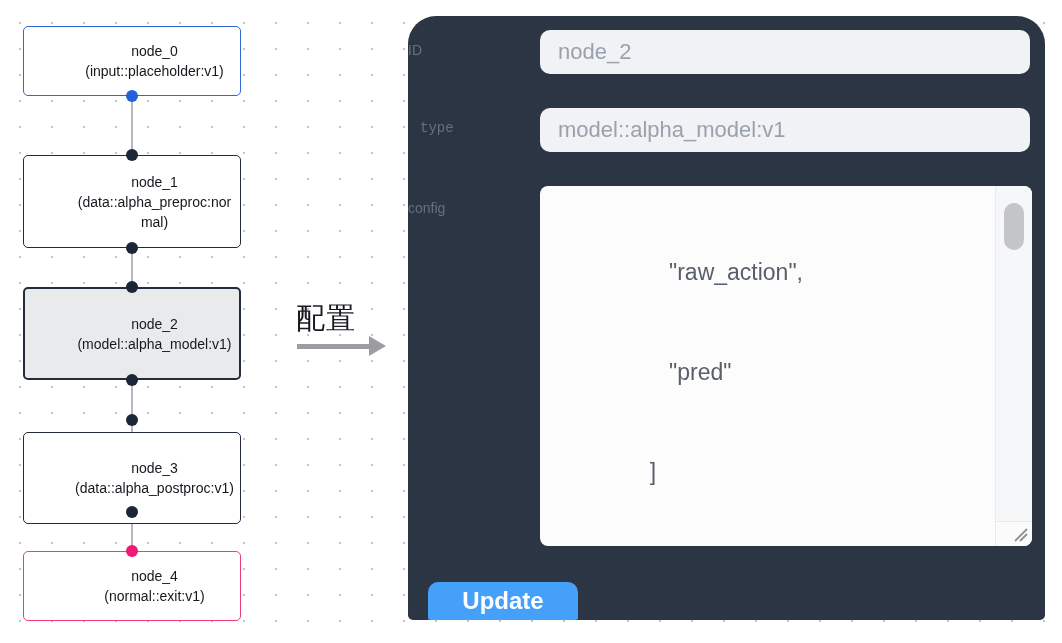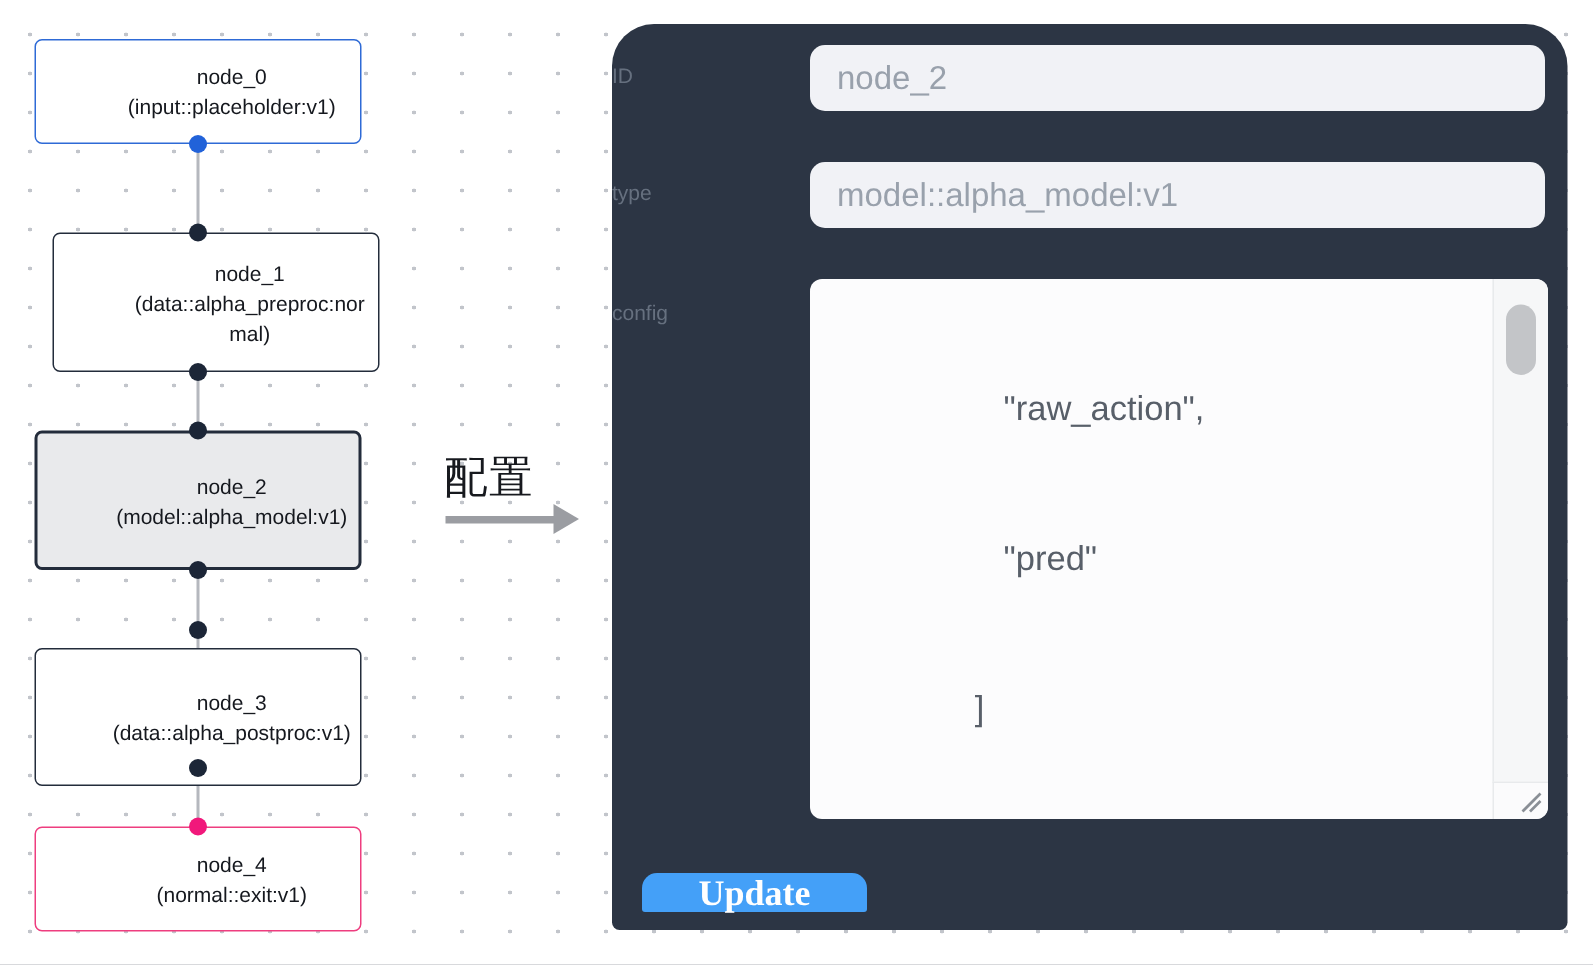--- a/index.html
+++ b/index.html
@@ -13,57 +13,57 @@
   
   .flow-edge{position:absolute;left:131px;top:96px;width:2px;height:455px;background:#b5b8be;z-index:0;}
   .flow-node{
     position:absolute;left:23px;width:218px;box-sizing:border-box;
     background:#fff;border:1.6px solid #232c3b;border-radius:5px;
     display:flex;flex-direction:column;align-items:center;justify-content:center;
     z-index:1;font-size:14px;line-height:20px;color:#15181e;text-align:center;padding-left:45px;
   }
   .flow-node .sub{max-width:163px;word-break:break-all;}
   #node0{top:26px;height:70px;border-color:#2e6ad6;}
-  #node1{top:155px;height:93px;margin-left:12px;}
+  #node1{top:155px;height:93px;}
   #node2{top:287px;height:93px;background:#e9eaec;border-width:2.2px;}
   #node3{top:432px;height:92px;}
   #node4{top:551px;height:70px;border-color:#ee3d7f;}
   .handle{position:absolute;left:126px;width:12px;height:12px;border-radius:50%;background:#1c2637;z-index:2;}
   .handle.blue{background:#2162d9;}
   .handle.pink{background:#f1187b;}
   
   .cfg-label{position:absolute;left:296px;top:299px;font-size:29px;font-weight:400;color:#17191e;letter-spacing:1px;z-index:1;}
   .arrow-shaft{position:absolute;left:297px;top:344px;width:73px;height:5px;background:#9b9da2;z-index:1;}
   .arrow-head{position:absolute;left:369px;top:336px;width:0;height:0;
     border-left:17px solid #9b9da2;border-top:10.5px solid transparent;border-bottom:10.5px solid transparent;z-index:1;}
   
   .panel{position:absolute;left:408px;top:16px;width:637px;height:604px;
     background:#2c3544;border-radius:28px 28px 5px 5px;z-index:3;}
   .field-label{position:absolute;width:104px;font-size:14px;color:#66707f;}
   #lbl-id{left:0;top:26px;}
-  #lbl-type{left:0;top:104px;}
+  #lbl-type{left:12px;top:104px;font-family:Liberation Mono, monospace;}
   #lbl-config{left:0;top:184px;}
   .field-input{position:absolute;left:132px;width:490px;height:44px;box-sizing:border-box;
     background:#f1f2f6;border:none;outline:none;border-radius:10px;
     font-family:"Liberation Sans",sans-serif;font-size:22px;color:#99a1ac;padding:0 0 0 18px;}
   #inp-id{top:14px;}
   #inp-type{top:92px;}
   .config-box{position:absolute;left:132px;top:170px;width:492px;height:360px;
     background:#fcfcfd;border-radius:8px;overflow:hidden;}
   .config-lines{position:absolute;left:14px;top:3px;right:40px;
     font-size:23px;line-height:33.4px;color:#585f69;white-space:pre;}
   .scroll-track{position:absolute;right:0;top:0;width:37px;height:335px;
     background:#f6f7f8;border-left:1px solid #e8eaec;box-sizing:border-box;}
   .scroll-thumb{position:absolute;right:8px;top:17px;width:20px;height:47px;border-radius:10px;background:#c3c5c8;}
   .resize-corner{position:absolute;right:0;bottom:0;width:37px;height:25px;
     background:#fbfbfc;border-left:1px solid #e8eaec;border-top:1px solid #e8eaec;box-sizing:border-box;}
   .resize-corner svg{position:absolute;right:3px;bottom:3px;}
-  .update-btn{position:absolute;left:20px;top:566px;width:150px;height:26px;
+  .update-btn{position:absolute;left:20px;top:566px;width:150px;height:38px;
     background:#44a0f8;border:none;border-radius:10px 10px 2px 2px;
-    font-family:Liberation Serif, serif;font-size:24px;font-weight:600;color:#fff;cursor:pointer;}
+    font-family:Liberation Sans, sans-serif;font-size:24px;font-weight:600;color:#fff;cursor:pointer;}
 </style>
 </head>
 <body>
 
 <div id="root">
 
   <div class="flow-edge"></div>
 
   <div id="node0" class="flow-node">
     <div>node_0</div>

